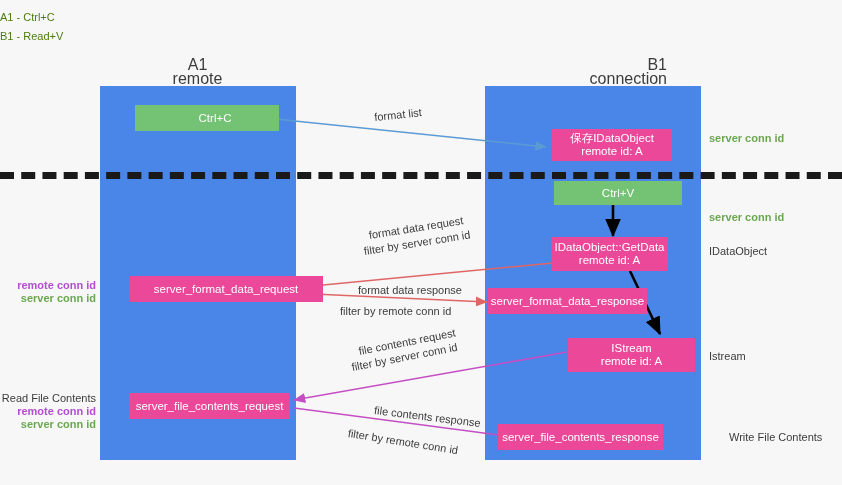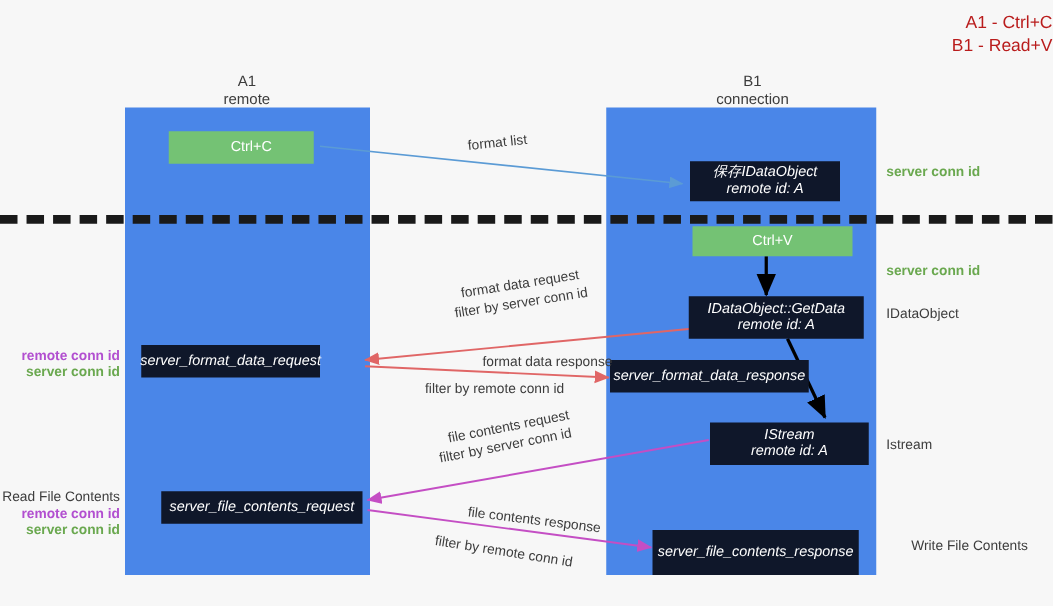--- a/index.html
+++ b/index.html
@@ -7,45 +7,45 @@
     width:842px;height:485px;
     background:#f7f7f7;
     font-family:"Liberation Sans","DejaVu Sans",sans-serif;
     position:relative;overflow:hidden;
   }
   #stage{position:absolute;inset:0;}
 
   
   .title{
     position:absolute;left:0;right:0;top:8px;
-    text-align:right;color:#b91c1c;
-    font-size:14px;line-height:19px;
+    text-align:left;color:#4d7c0f;
+    font-size:11px;line-height:19px;
   }
 
   
   .lane-head{
     position:absolute;text-align:center;color:#3c3c3c;
-    font-size:12px;line-height:14px;
+    font-size:16px;line-height:14px;
   }
   .lane-head .n{display:block;}
   .lane-head .s{display:block;}
 
   
   .lane{position:absolute;background:#4a86e8;}
 
   
   .box{
     position:absolute;box-sizing:border-box;
     display:flex;flex-direction:column;
     align-items:center;justify-content:center;
     color:#ffffff;font-size:11.5px;line-height:13px;
     text-align:center;padding:2px 4px;
   }
   .box.green{background:#6aa84f;background:#74c274;}
-  .box.orange{background:#0f172a;font-style:italic;}
+  .box.orange{background:#ec4899;}
   .box span{display:block;white-space:nowrap;}
 
   
   .sep{
     position:absolute;left:0;right:0;height:0;
     border-top:7px dashed #1a1a1a;
   }
 
   
   .lbl{
@@ -74,21 +74,21 @@
 
   <div class="title">
     <div>A1 - Ctrl+C</div>
     <div>B1 - Read+V</div>
   </div>
 
   <div class="lane-head" style="left:140px;top:58px;width:115px;">
     <span class="n">A1</span>
     <span class="s">remote</span>
   </div>
-  <div class="lane-head" style="left:537px;top:58px;width:130px;">
+  <div class="lane-head" style="left:537px;top:58px;width:130px;text-align:right;">
     <span class="n">B1</span>
     <span class="s">connection</span>
   </div>
 
   <div class="lane" style="left:100px;top:86px;width:196px;height:374px;"></div>
   <div class="lane" style="left:485px;top:86px;width:216px;height:374px;"></div>
 
   <svg class="wires" viewBox="0 0 842 485">
     <defs>
       <marker id="ab" markerWidth="9" markerHeight="9" refX="7.5" refY="3.4" orient="auto" markerUnits="strokeWidth">
@@ -113,69 +113,69 @@
 
     <line x1="553" y1="263" x2="292" y2="288" stroke="#e06666" stroke-width="1.5" marker-end="url(#ar)"></line>
 
     <line x1="292" y1="293" x2="487" y2="302" stroke="#e06666" stroke-width="1.5" marker-end="url(#ar)"></line>
 
     <line x1="567" y1="352" x2="294" y2="400" stroke="#c44ec4" stroke-width="1.5" marker-end="url(#am)"></line>
 
     <line x1="294" y1="408" x2="521" y2="438" stroke="#c44ec4" stroke-width="1.5" marker-end="url(#am)"></line>
   </svg>
 
-  <div class="box green" style="left:135px;top:105px;width:116px;height:26px;padding-left:20px;">
+  <div class="box green" style="left:135px;top:105px;width:144px;height:26px;padding-left:20px;">
     <span>Ctrl+C</span>
   </div>
 
   <div class="box orange" style="left:552px;top:129px;width:120px;height:32px;">
     <span>保存IDataObject</span>
     <span>remote id: A</span>
   </div>
 
   <div class="box green" style="left:554px;top:181px;width:128px;height:24px;">
     <span>Ctrl+V</span>
   </div>
 
-  <div class="box orange" style="left:551px;top:237px;width:140px;height:34px;">
+  <div class="box orange" style="left:551px;top:237px;width:117px;height:34px;">
     <span>IDataObject::GetData</span>
     <span>remote id: A</span>
   </div>
 
   <div class="box orange" style="left:568px;top:338px;width:127px;height:34px;">
     <span>IStream</span>
     <span>remote id: A</span>
   </div>
 
-  <div class="box orange" style="left:113px;top:276px;width:143px;height:26px;">
+  <div class="box orange" style="left:129px;top:276px;width:194px;height:26px;">
     <span>server_format_data_request</span>
   </div>
 
   <div class="box orange" style="left:129px;top:393px;width:161px;height:26px;">
     <span>server_file_contents_request</span>
   </div>
 
   <div class="box orange" style="left:488px;top:288px;width:159px;height:26px;">
     <span>server_format_data_response</span>
   </div>
 
-  <div class="box orange" style="left:522px;top:424px;width:165px;height:36px;">
+  <div class="box orange" style="left:498px;top:424px;width:165px;height:26px;">
     <span>server_file_contents_response</span>
   </div>
 
   <div class="sep" style="top:172px;"></div>
 
   <div class="lbl" style="left:375px;top:111px;transform:rotate(-6deg);transform-origin:left bottom;">format list</div>
 
   <div class="lbl rot-up" style="left:370px;top:229px;">format data request</div>
   <div class="lbl rot-up" style="left:365px;top:245px;">
     <span>filter by </span><span class="green-t">server conn id</span>
   </div>
 
-  <div class="lbl" style="left:358px;top:284px;margin-left:28px;">format data response</div>
+  <div class="lbl" style="left:358px;top:284px;">format data response</div>
   <div class="lbl" style="left:340px;top:305px;">
     <span>filter by </span><span class="purple-t">remote conn id</span>
   </div>
 
   <div class="lbl rot-up2" style="left:360px;top:345px;">file contents request</div>
   <div class="lbl rot-up2" style="left:353px;top:361px;">
     <span>filter by </span><span class="green-t">server conn id</span>
   </div>
 
   <div class="lbl rot-dn" style="left:375px;top:404px;">file contents response</div>

